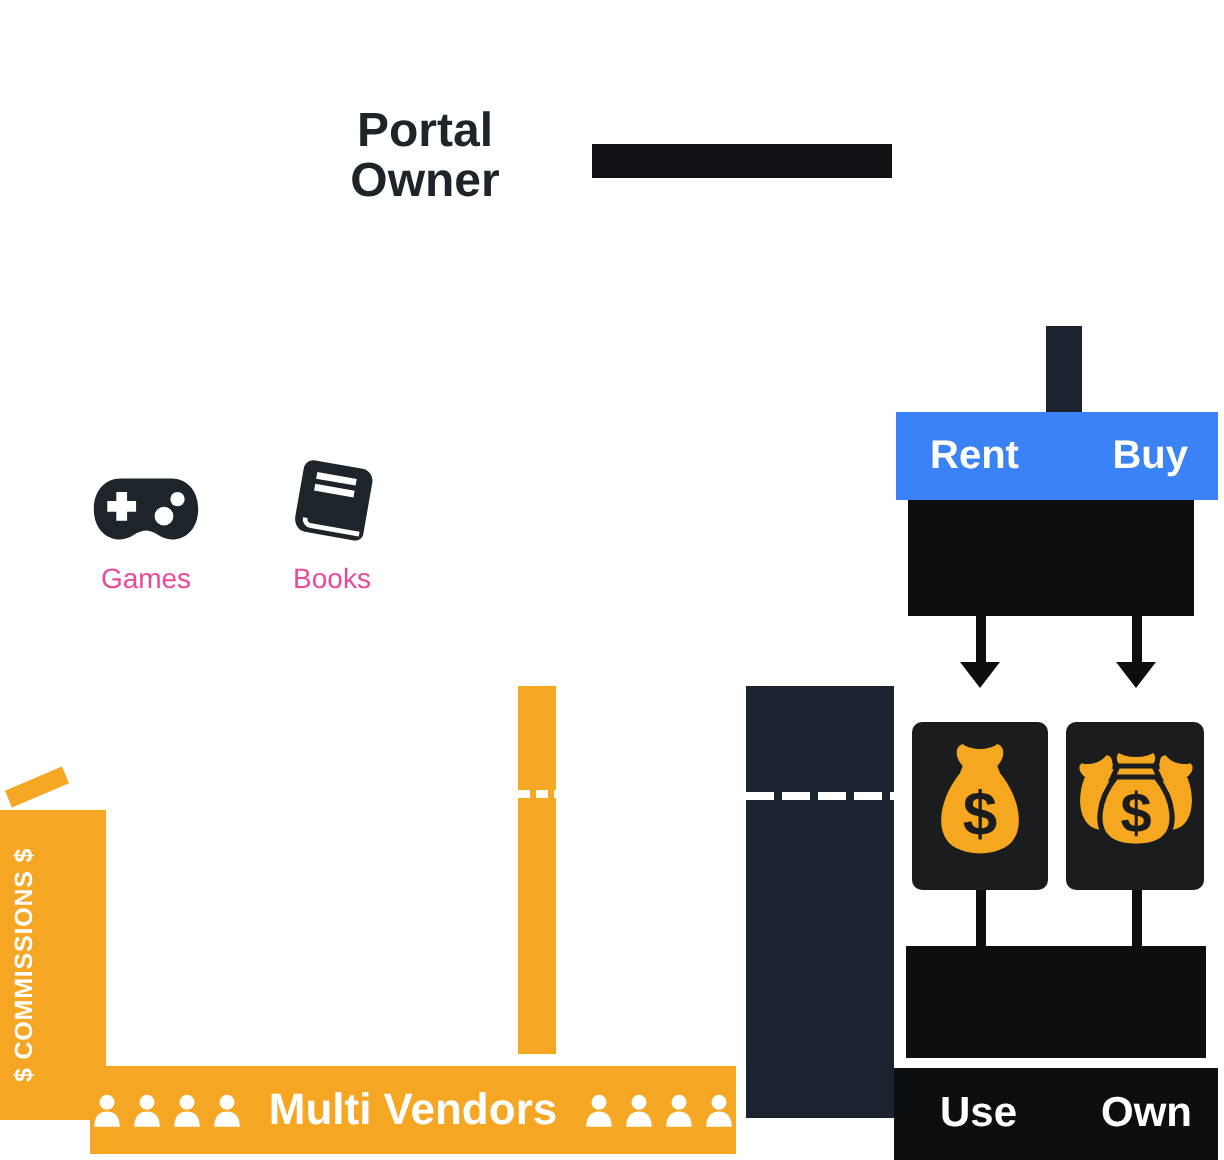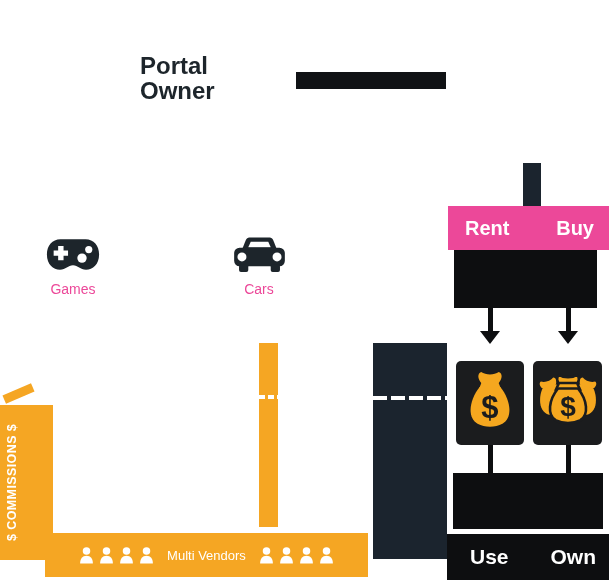--- a/index.html
+++ b/index.html
@@ -4,34 +4,34 @@
 <style>
   html,body{margin:0;padding:0;background:#fff;}
   .canvas{
     position:relative;width:612px;height:580px;background:#ffffff;overflow:hidden;
     font-family:"Liberation Sans",sans-serif;
   }
   .abs{position:absolute;}
 
   
   .portal-owner-label{
-    left:140px;top:53px;width:145px;
+    left:140px;top:53px;width:145px;text-align:center;
     font-size:24px;font-weight:700;line-height:25px;color:#1d252b;
   }
   .link-owner-user{left:296px;top:72px;width:150px;height:17px;background:#101215;}
   .user-box{
     left:446px;top:0;width:166px;height:163px;background:#0d0e10;
     display:flex;align-items:center;justify-content:center;
     color:#fff;font-size:25px;font-weight:700;
   }
   .user-stem{left:523px;top:163px;width:18px;height:44px;background:#1b242e;}
 
   
   .rentbuy-box{
-    left:448px;top:206px;width:161px;height:44px;background:#ec4899;
+    left:448px;top:206px;width:161px;height:44px;background:#3b82f6;
     display:flex;align-items:center;justify-content:space-between;
     padding:0 15px 0 17px;box-sizing:border-box;
     color:#fff;font-size:20px;font-weight:700;
   }
   .rentbuy-lower{left:454px;top:250px;width:143px;height:58px;background:#0d0e10;}
   .arrow-stem{width:5px;height:24px;background:#0d0e10;top:308px;}
   .arrow-head{
     width:0;height:0;top:331px;
     border-left:10px solid transparent;border-right:10px solid transparent;
     border-top:13px solid #0d0e10;
@@ -71,21 +71,21 @@
     display:flex;align-items:center;justify-content:center;
     writing-mode:vertical-rl;transform:rotate(180deg);
     color:#fff;font-size:12.5px;font-weight:700;letter-spacing:0.4px;white-space:nowrap;
   }
 
   
   .vendors-bar{
     left:45px;top:533px;width:323px;height:44px;background:#f5a623;
     display:flex;align-items:center;justify-content:center;gap:5px;
   }
-  .vendors-bar .vendors-label{color:#fff;font-size:13px;font-weight:400;margin:0 8px;white-space:nowrap;}
+  .vendors-bar .vendors-label{color:#fff;font-size:22px;font-weight:700;margin:0 8px;white-space:nowrap;}
   .person{display:flex;align-items:center;}
 </style>
 </head>
 <body>
 
 <div class="canvas">
 
   <div class="abs portal-owner-label">Portal Owner</div>
   <div class="abs link-owner-user"></div>
 
@@ -156,35 +156,34 @@
       <svg width="54" height="39" viewBox="0 0 60 42" fill="#1d252b">
         <path d="M30 4 H44 C53 4 59 11 59 21 C59 32 52 38 44.5 38 C38 38 35.5 33 30 33 C24.5 33 22 38 15.5 38 C8 38 1 32 1 21 C1 11 7 4 16 4 Z"></path>
         <path fill="#fff" d="M13.5 11.5 h6 v5 h5 v6 h-5 v5 h-6 v-5 h-5 v-6 h5 z"></path>
         <circle cx="40" cy="25" r="5.2" fill="#fff"></circle>
         <circle cx="47.5" cy="15.5" r="4" fill="#fff"></circle>
       </svg>
     </span>
     <span class="cat-label">Games</span>
   </div>
 
-
-  <div class="abs category" style="left:226px">
+  <div class="abs category" style="left:133px">
     <span class="cat-icon">
-      <svg width="55" height="39" viewBox="0 0 56 40" fill="#1d252b">
-        <path d="M10 15 L14 5 C14.6 3.6 16 2.5 17.5 2.5 H38.5 C40 2.5 41.4 3.6 42 5 L46 15 Z"></path>
-        <path d="M16.5 12.5 L19 7 H37 L39.5 12.5 Z" fill="#fff"></path>
-        <rect x="2" y="13" width="52" height="19" rx="5.5"></rect>
-        <rect x="7" y="30" width="9.5" height="8" rx="2"></rect>
-        <rect x="39.5" y="30" width="9.5" height="8" rx="2"></rect>
-        <circle cx="10" cy="22.5" r="4.6" fill="#fff"></circle>
-        <circle cx="46" cy="22.5" r="4.6" fill="#fff"></circle>
-      </svg>
-    </span>
-    <span class="cat-label">Cars</span>
-  </div>
+      <svg width="48" height="44" viewBox="0 0 48 44" fill="#1d252b">
+        <g transform="rotate(10 24 22)">
+          <path d="M12 2 H36 C39.3 2 42 4.7 42 8 V34 C42 36.2 40.2 38 38 38 H13 C9.7 38 7 35 7 31 V7 C7 4.2 9.2 2 12 2 Z"></path>
+          <rect x="14" y="7.5" width="20" height="3.4" fill="#fff"></rect>
+          <rect x="14" y="13.5" width="20" height="3.4" fill="#fff"></rect>
+          <path d="M12 31 C12 33 13.5 34.5 15.5 34.5 H40" stroke="#fff" stroke-width="2.4" fill="none"></path>
+        </g>
+      </svg>
+    </span>
+    <span class="cat-label">Books</span>
+  </div>
+
 
 
   <div class="abs ribbon-slash"></div>
   <div class="abs ribbon"></div>
   <div class="abs ribbon-label">$ COMMISSIONS $</div>
 
   <div class="abs vendors-bar">
     <span class="person">
         <svg width="15" height="17" viewBox="0 0 16 18" fill="#fff">
           <circle cx="8" cy="4.3" r="4"></circle>

